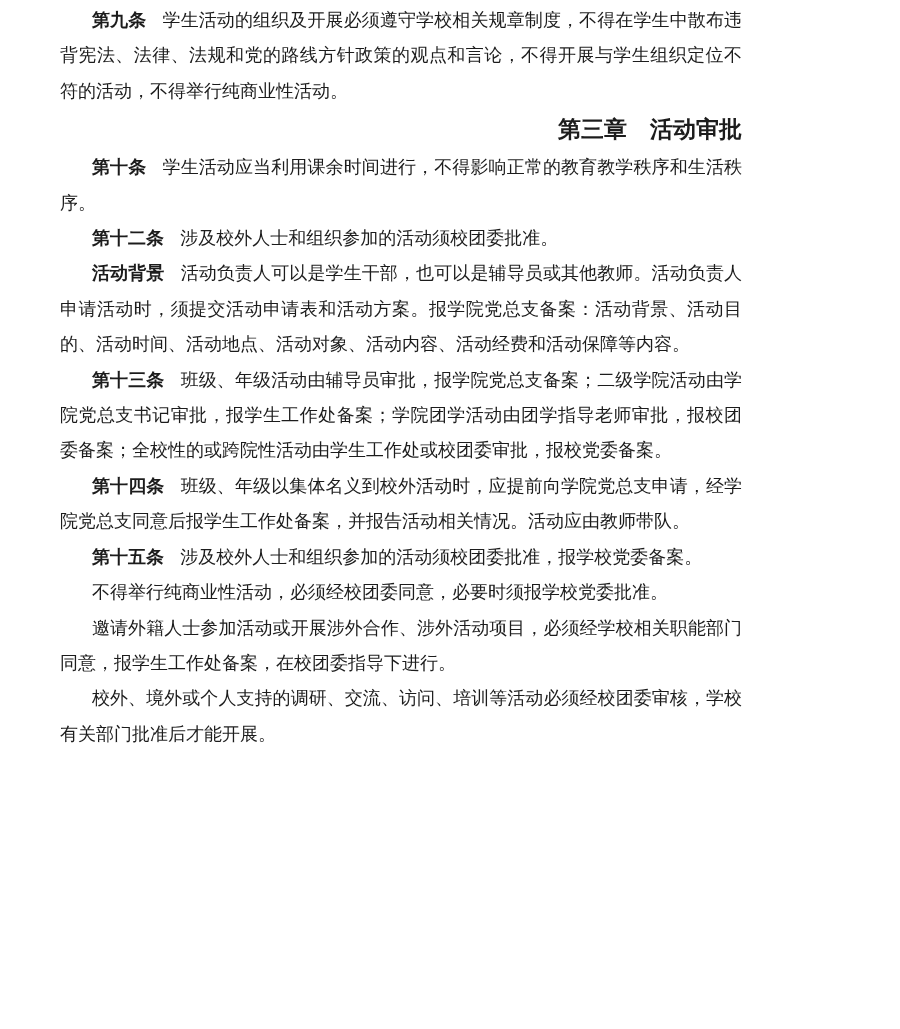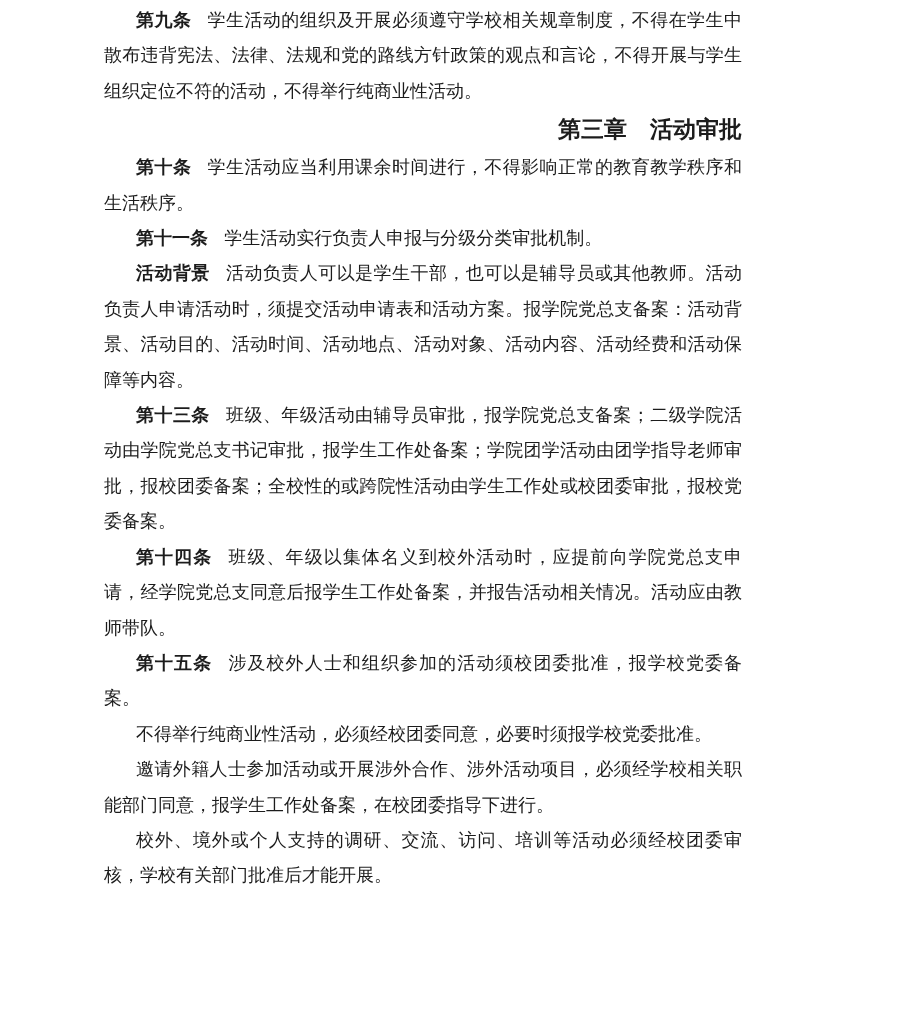--- a/index.html
+++ b/index.html
@@ -4,21 +4,21 @@
 <style>
   html, body {
     margin: 0;
     padding: 0;
     background: #ffffff;
   }
   .page {
     width: 868px;
     height: 1029px;
     box-sizing: border-box;
-    padding: 3px 126px 0 104px;
+    padding: 3px 126px 0 60px;
     background: #ffffff;
     color: #1c1c1c;
     font-family: "Liberation Serif", "DejaVu Serif", serif;
     overflow: hidden;
   }
   .page p {
     margin: 0;
     font-size: 18px;
     line-height: 35.4px;
     text-align: justify;
@@ -43,21 +43,21 @@
 <body>
 
 <div class="page">
 
   <p><b class="article-label">第九条</b><span>学生活动的组织及开展必须遵守学校相关规章制度，不得在学生中散布违背宪法、法律、法规和党的路线方针政策的观点和言论，不得开展与学生组织定位不符的活动，不得举行纯商业性活动。</span></p>
 
   <h2 class="chapter">第三章　活动审批</h2>
 
   <p><b class="article-label">第十条</b><span>学生活动应当利用课余时间进行，不得影响正常的教育教学秩序和生活秩序。</span></p>
 
-  <p><b class="article-label">第十一条</b><span>学生活动实行负责人申报与分级分类审批机制。</span></p>
+  <p><b class="article-label">第十二条</b><span>涉及校外人士和组织参加的活动须校团委批准。</span></p>
 
   <p><b class="article-label">活动背景</b><span>活动负责人可以是学生干部，也可以是辅导员或其他教师。活动负责人申请活动时，须提交活动申请表和活动方案。报学院党总支备案：活动背景、活动目的、活动时间、活动地点、活动对象、活动内容、活动经费和活动保障等内容。</span></p>
 
   <p><b class="article-label">第十三条</b><span>班级、年级活动由辅导员审批，报学院党总支备案；二级学院活动由学院党总支书记审批，报学生工作处备案；学院团学活动由团学指导老师审批，报校团委备案；全校性的或跨院性活动由学生工作处或校团委审批，报校党委备案。</span></p>
 
   <p><b class="article-label">第十四条</b><span>班级、年级以集体名义到校外活动时，应提前向学院党总支申请，经学院党总支同意后报学生工作处备案，并报告活动相关情况。活动应由教师带队。</span></p>
 
 
 
   <p><b class="article-label">第十五条</b><span>涉及校外人士和组织参加的活动须校团委批准，报学校党委备案。</span></p>

